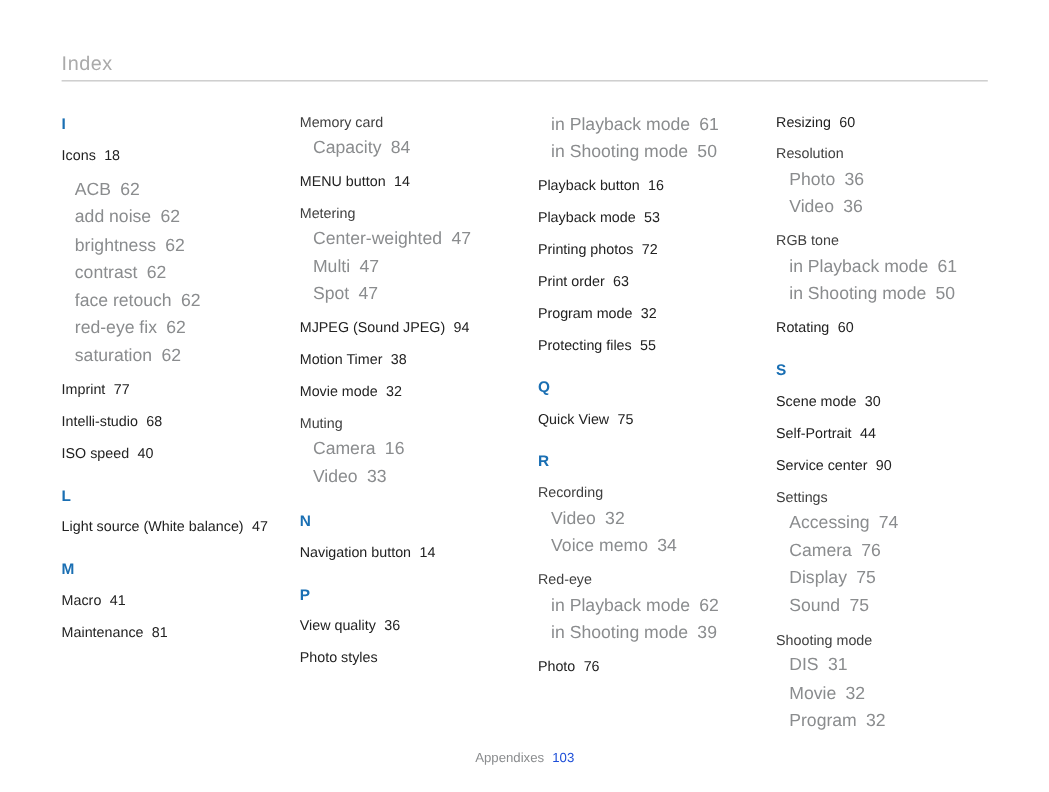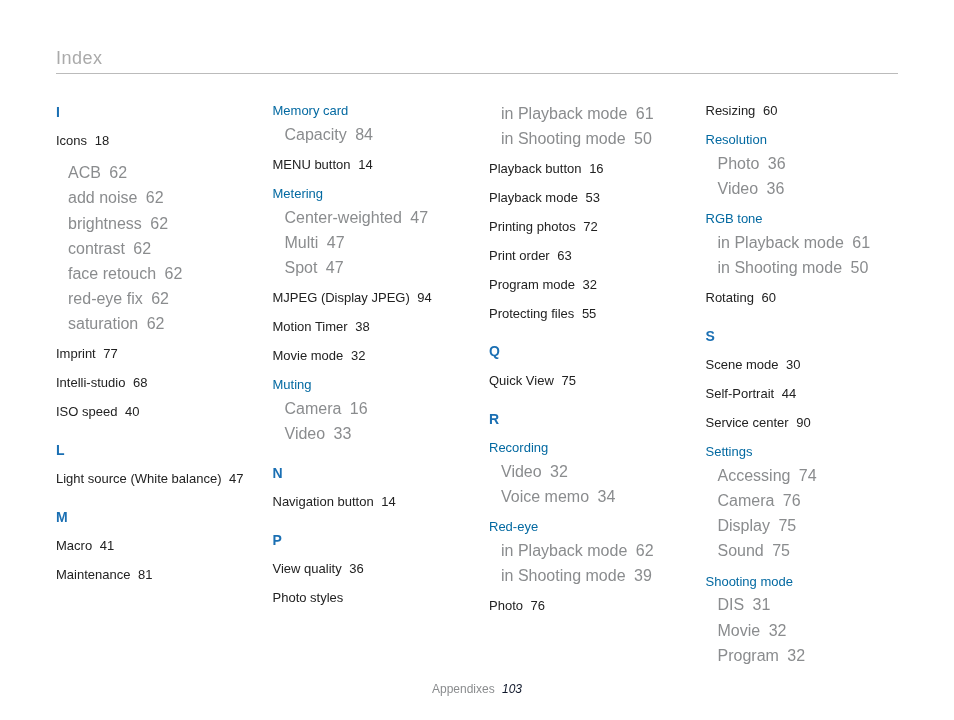--- a/index.html
+++ b/index.html
@@ -40,21 +40,21 @@
     font-size: 14px;
     margin-top: 18px;
     margin-bottom: 10px;
   }
   .letter.first { margin-top: 0; }
   .entry {
     color: #222;
     margin-bottom: 10px;
   }
   .entry-head {
-    color: #0369a1;
+    color: #404040;
     margin-bottom: 2px;
   }
   .entry .pg {
     color: #222;
     margin-left: 4px;
   }
   .sub {
     color: #8a8c8e;
     font-size: 16px;
     margin-left: 12px;
@@ -67,23 +67,22 @@
   .footer {
     position: absolute;
     bottom: 24px;
     left: 0;
     width: 100%;
     text-align: center;
     font-size: 12px;
     color: #8a8c8e;
   }
   .footer .pgnum {
-    color: #0f172a;
+    color: #1d4ed8;
     margin-left: 4px;
-    font-style: italic;
   }
 </style>
 </head>
 <body>
 
 <div class="header-label">Index</div>
 <hr class="rule">
 
 <div class="columns" id="columns-root">
     <div class="col">
@@ -112,21 +111,21 @@
         <div class="entry-head">Memory card</div>
         <div class="sub"><span>Capacity</span><span class="pg"> 84</span></div>
       </div>
       <div class="entry"><span>MENU button</span><span class="pg"> 14</span></div>
       <div class="entry">
         <div class="entry-head">Metering</div>
         <div class="sub"><span>Center-weighted</span><span class="pg"> 47</span></div>
         <div class="sub"><span>Multi</span><span class="pg"> 47</span></div>
         <div class="sub"><span>Spot</span><span class="pg"> 47</span></div>
       </div>
-      <div class="entry"><span>MJPEG (Display JPEG)</span><span class="pg"> 94</span></div>
+      <div class="entry"><span>MJPEG (Sound JPEG)</span><span class="pg"> 94</span></div>
       <div class="entry"><span>Motion Timer</span><span class="pg"> 38</span></div>
       <div class="entry"><span>Movie mode</span><span class="pg"> 32</span></div>
       <div class="entry">
         <div class="entry-head">Muting</div>
         <div class="sub"><span>Camera</span><span class="pg"> 16</span></div>
         <div class="sub"><span>Video</span><span class="pg"> 33</span></div>
       </div>
       <div class="letter">N</div>
       <div class="entry"><span>Navigation button</span><span class="pg"> 14</span></div>
       <div class="letter">P</div>

